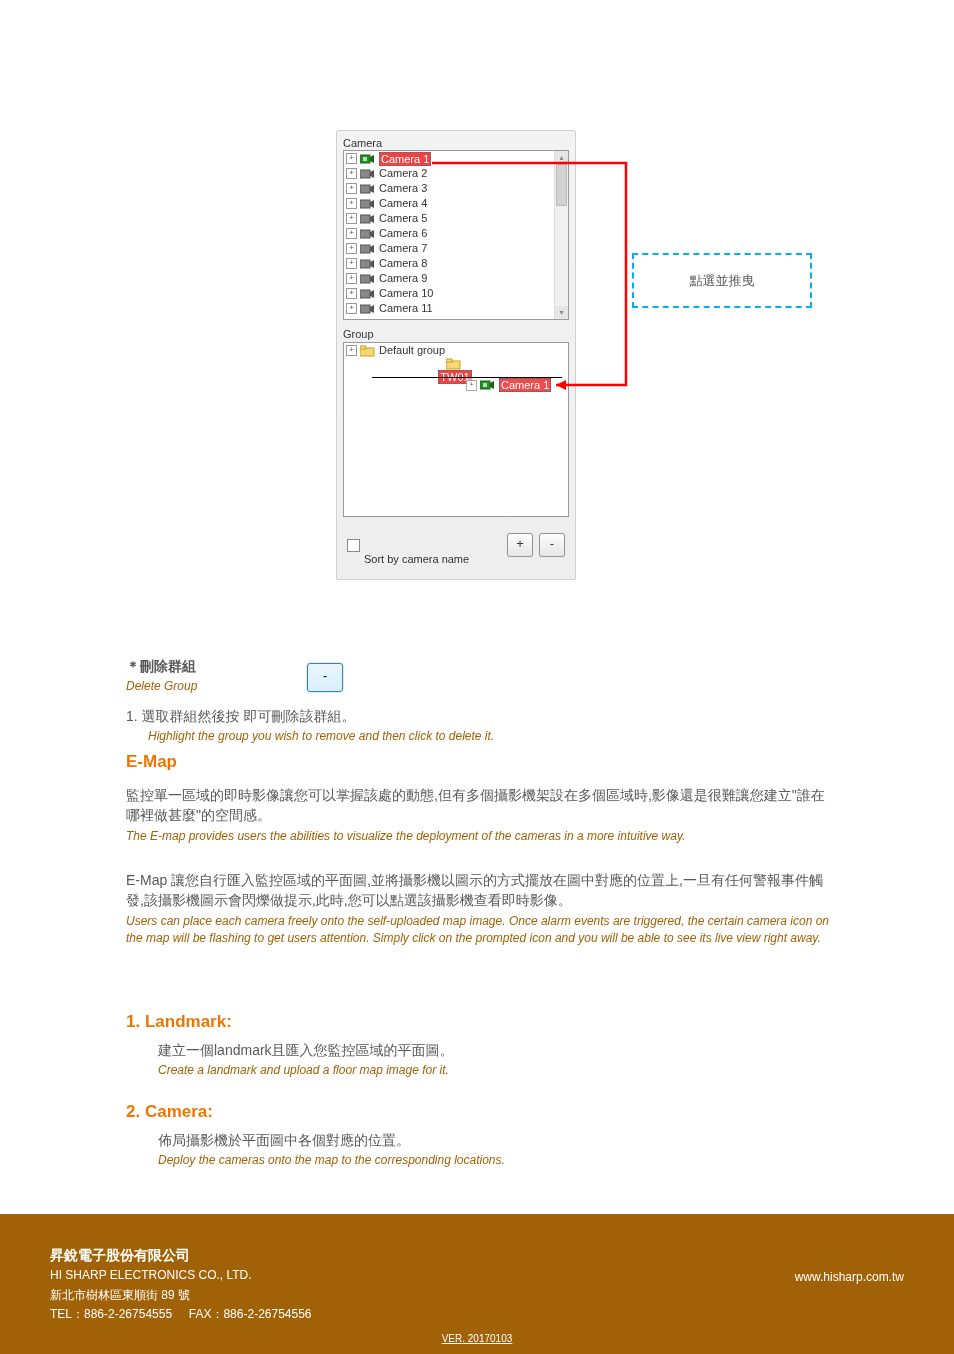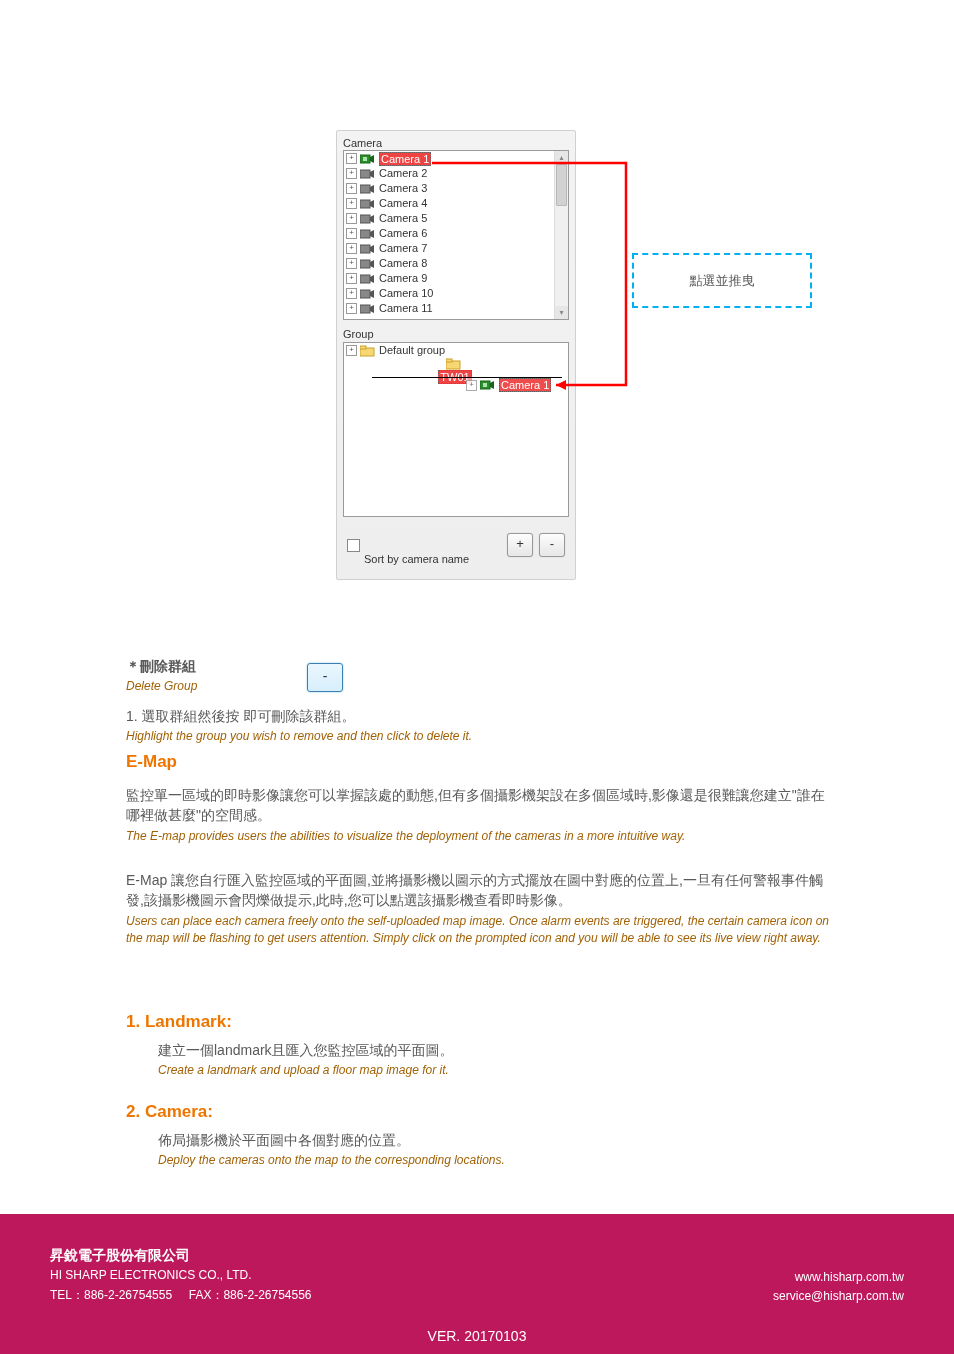--- a/index.html
+++ b/index.html
@@ -195,21 +195,21 @@
     color: #ee7600;
     font-size: 17px;
     font-weight: bold;
   }
   .footer-bar {
     position: absolute;
     left: 0;
     bottom: 0;
     width: 954px;
     height: 140px;
-    background: #be185d;
+    background: #a16207;
     color: #fff;
     box-sizing: border-box;
     padding: 30px 50px 0 50px;
   }
   .footer-bar .line {
     font-size: 12px;
     line-height: 1.6;
   }
   .footer-bar .left-block {
     float: left;
@@ -219,21 +219,22 @@
     float: right;
     text-align: right;
     width: 300px;
     margin-top: 24px;
   }
   .footer-bar .ver {
     position: absolute;
     left: 50%;
     transform: translateX(-50%);
     bottom: 10px;
-    font-size: 14px;
+    font-size: 10px;
+    text-decoration: underline;
   }
   .nested-row2 {
     padding-left: 0;
     flex-direction: column;
   }
   .drag-ghost {
     position: absolute;
     left: 466px;
     top: 378px;
     display: flex;
@@ -437,21 +438,21 @@
   </svg>
 
   <div class="body-text" style="top:656px; width:720px;">
     <div style="font-weight:bold; color:#595959;">
       <span>＊刪除群組</span>
     </div>
     <span class="eng-ital">Delete Group</span>
     <div style="margin-top:10px;">
       <span>1.  選取群組然後按        即可刪除該群組。</span>
     </div>
-    <span class="eng-ital" style="">Highlight the group you wish to remove and then click            to delete it.</span>
+    <span class="eng-ital" style="margin-left:22px;">Highlight the group you wish to remove and then click            to delete it.</span>
   </div>
 
   <div class="minus-inline-btn">-</div>
 
   <div class="body-text heading" style="top:750px;">
     <span>E-Map</span>
     
   </div>
 
   <div class="body-text" style="top:785px; width:705px;">
@@ -479,26 +480,26 @@
   </div>
   <div class="body-text" style="top:1130px; left:158px; width:670px;">
     <span>佈局攝影機於平面圖中各個對應的位置。</span>
     <span class="eng-ital">Deploy the cameras onto the map to the corresponding locations.</span>
   </div>
 
   <div class="footer-bar">
     <div class="left-block">
       <div class="line" style="font-size:14px; font-weight:bold;">昇銳電子股份有限公司</div>
       <div class="line">HI SHARP ELECTRONICS CO., LTD.</div>
+      <div class="line">新北市樹林區東順街 89 號</div>
       <div class="line">
         <span>TEL：886-2-26754555</span>
         &nbsp;&nbsp;&nbsp;
         <span>FAX：886-2-26754556</span>
       </div>
     </div>
     <div class="right-block">
       <div class="line">www.hisharp.com.tw</div>
-      <div class="line">service@hisharp.com.tw</div>
     </div>
     <div class="ver">VER. 20170103</div>
   </div>
 
 </div>
 
 </body></html>

